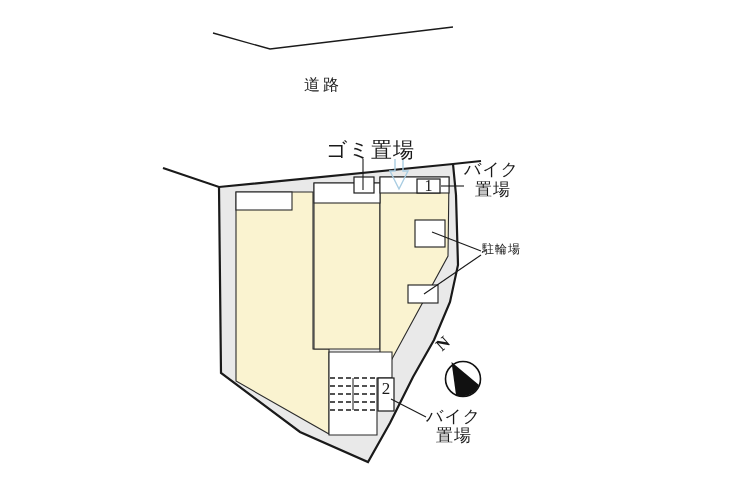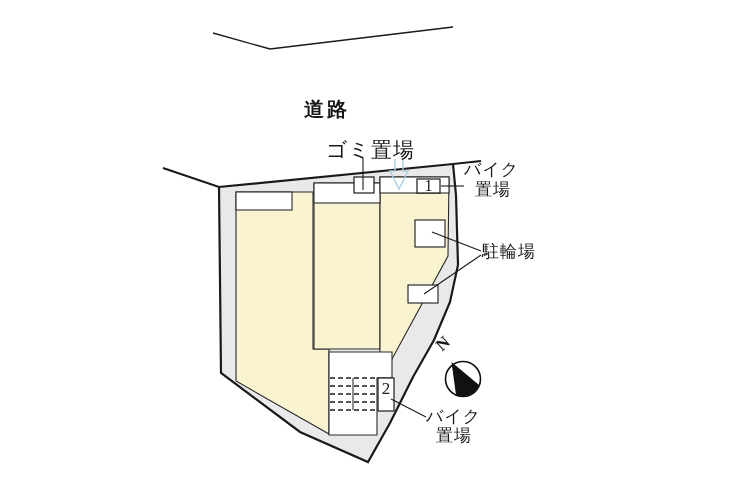--- a/index.html
+++ b/index.html
@@ -2,25 +2,25 @@
 <html><head>
 <meta charset="utf-8">
 <style>
   html,body{margin:0;padding:0;background:#ffffff;}
   #stage{
     position:relative;width:754px;height:486px;background:#ffffff;overflow:hidden;
     font-family:"Liberation Sans",sans-serif;color:#1a1a1a;
   }
   #plan-svg{position:absolute;left:0;top:0;}
   .lbl{position:absolute;white-space:nowrap;color:#1a1a1a;line-height:1.05;}
-  .lbl-road{left:304px;top:99px;font-size:20px;letter-spacing:3px;font-weight:bold;}
+  .lbl-road{left:304px;top:77px;font-size:16px;letter-spacing:3px;}
   .lbl-garbage{left:326px;top:139px;font-size:21px;letter-spacing:1px;}
   .lbl-bike1a{left:464px;top:161px;font-size:17px;letter-spacing:1px;}
   .lbl-bike1b{left:475px;top:181px;font-size:17px;letter-spacing:1px;}
-  .lbl-bicycle{left:482px;top:243px;font-size:17px;letter-spacing:1px;}
+  .lbl-bicycle{left:482px;top:243px;font-size:12px;letter-spacing:1px;}
   .lbl-bike2a{left:426px;top:408px;font-size:17px;letter-spacing:1px;}
   .lbl-bike2b{left:436px;top:427px;font-size:17px;letter-spacing:1px;}
   .num{position:absolute;font-family:"Liberation Serif",serif;text-align:center;}
   .num-1{left:417px;top:178px;width:23px;height:15px;font-size:16px;line-height:15px;}
   .num-2{left:378px;top:380px;width:16px;font-size:17px;line-height:18px;}
   .compass-n{
     position:absolute;left:437px;top:334px;font-family:"Liberation Serif",serif;
     font-weight:bold;font-size:17px;transform:rotate(-42deg);
   }
 </style>

